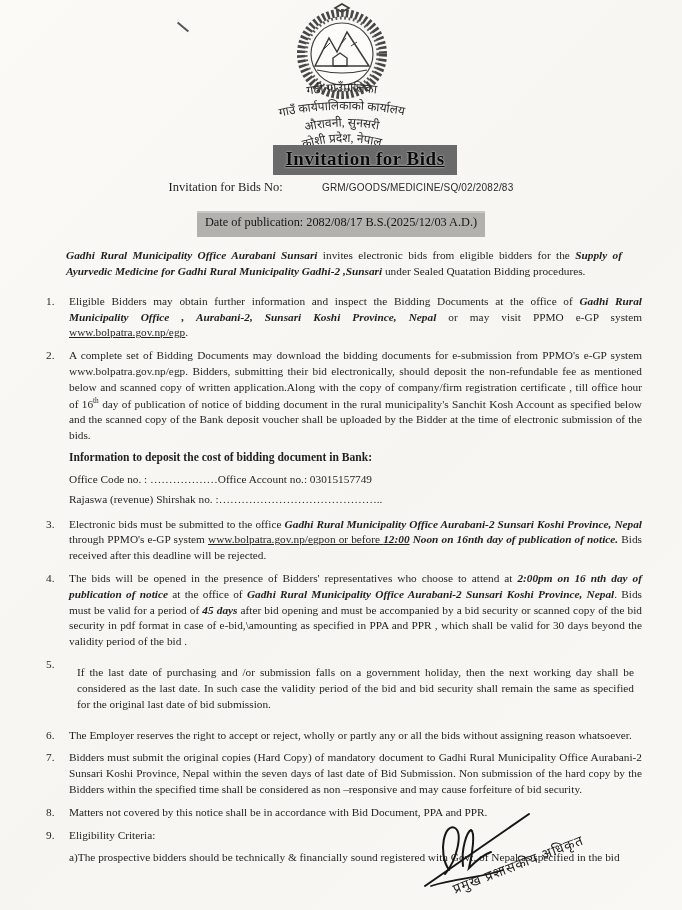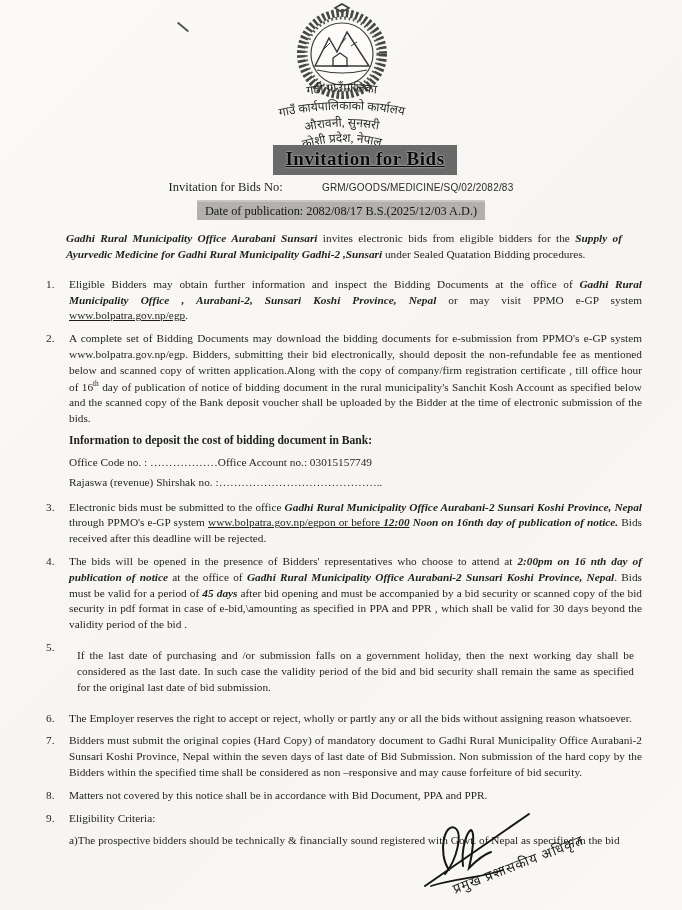--- a/index.html
+++ b/index.html
@@ -49,21 +49,22 @@
     font-size:10px;letter-spacing:.2px;color:#2a2a2a;margin-left:36px;
   }
 
   .date-row{text-align:center;margin-top:3px;}
   .date-highlight{
     display:inline-block;
     background:#b3b1ae;
     border-top:2px solid #c9c7c3;
     color:#161616;
     font-size:12.3px;
-    padding:1px 8px 0 8px;
+    padding:1px 8px 6px 8px;
+    margin-top:11px;
   }
 
   .intro{
     margin:11px 60px 0 66px;
     text-align:justify;
   }
 
   .items{margin:14px 40px 0 46px;}
   .item{display:flex;margin-top:7px;}
   .item .num{flex:0 0 15px;margin-right:8px;}

